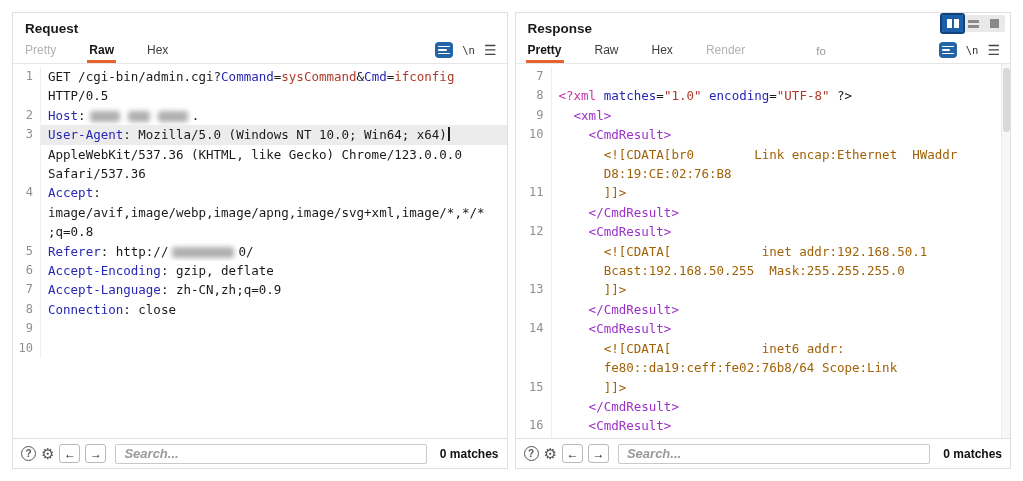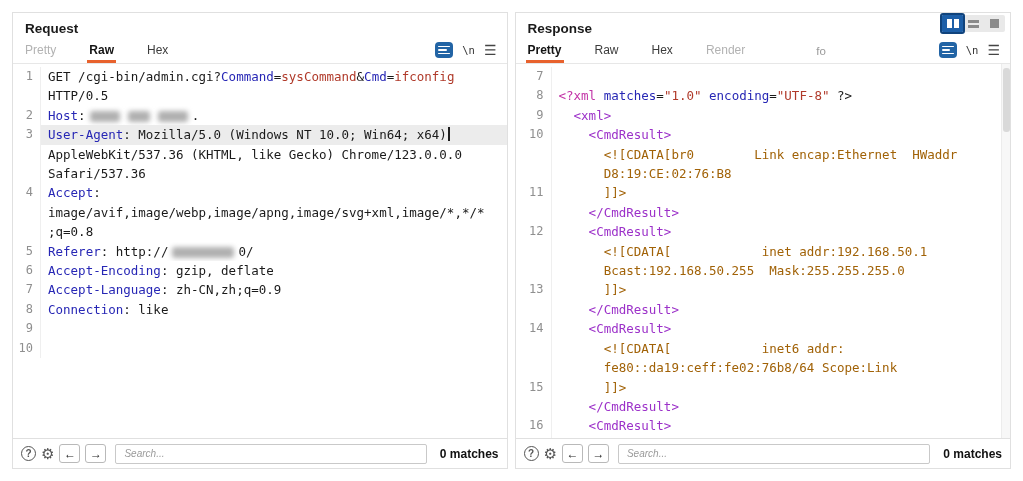--- a/index.html
+++ b/index.html
@@ -44,22 +44,22 @@
   .footer { height:30px; border-top:1px solid #e0e0e0; display:flex; align-items:center;
             gap:5px; padding:0 8px; background:#fff; }
   .ic { color:#555; display:inline-flex; align-items:center; justify-content:center; }
   .ic.help { width:15px; height:15px; border:1.4px solid #555; border-radius:50%;
              font-size:10px; font-weight:bold; }
   .ic.gear { font-size:15px; }
   .navbtn { width:21px; height:19px; border:1px solid #b9b9b9; border-radius:3px;
             display:inline-flex; align-items:center; justify-content:center;
             font-size:12px; color:#222; background:#fff; }
   .search { flex:1; height:20px; border:1px solid #c9c9c9; border-radius:2px;
-            padding:2px 8px; font-size:10px; margin-left:4px;
-            font-family:"Liberation Sans", sans-serif; color:#222; outline:none; }
+            padding:2px 8px; font-size:13px; margin-left:4px;
+            font-family:"Liberation Sans", sans-serif; color:#222; outline:none;font-weight:bold; }
   .search::placeholder { font-style:italic; color:#9a9a9a; }
   .matches { font-size:12px; font-weight:bold; color:#111; margin-left:8px; white-space:nowrap; }
   .layoutbtns { position:absolute; top:2px; right:5px; display:flex;
                 background:#e9e9e9; border-radius:2px; z-index:5; }
   .lb { width:21px; height:17px; display:inline-flex; align-items:center;
         justify-content:center; gap:2px; }
   .lb.sel { background:#1d5fa8; outline:2px solid #10437c; border-radius:1px; }
   .lb.sel .vb { width:5px; height:9px; background:#fff; }
   .lb .hb { width:11px; height:3px; background:#8a8a8a; display:block; }
   .lb.rows { flex-direction:column; justify-content:center; gap:2px; }
@@ -136,21 +136,21 @@
         <div class="crow">
           <span class="gut">6</span>
           <span class="cline"><span class="sh">Accept-Encoding</span><span class="sp">: gzip, deflate</span></span>
         </div>
         <div class="crow">
           <span class="gut">7</span>
           <span class="cline"><span class="sh">Accept-Language</span><span class="sp">: zh-CN,zh;q=0.9</span></span>
         </div>
         <div class="crow">
           <span class="gut">8</span>
-          <span class="cline"><span class="sh">Connection</span><span class="sp">: like</span></span>
+          <span class="cline"><span class="sh">Connection</span><span class="sp">: close</span></span>
         </div>
         <div class="crow">
           <span class="gut">9</span>
           <span class="cline"></span>
         </div>
         <div class="crow">
           <span class="gut">10</span>
           <span class="cline"></span>
         </div>
       </div>

